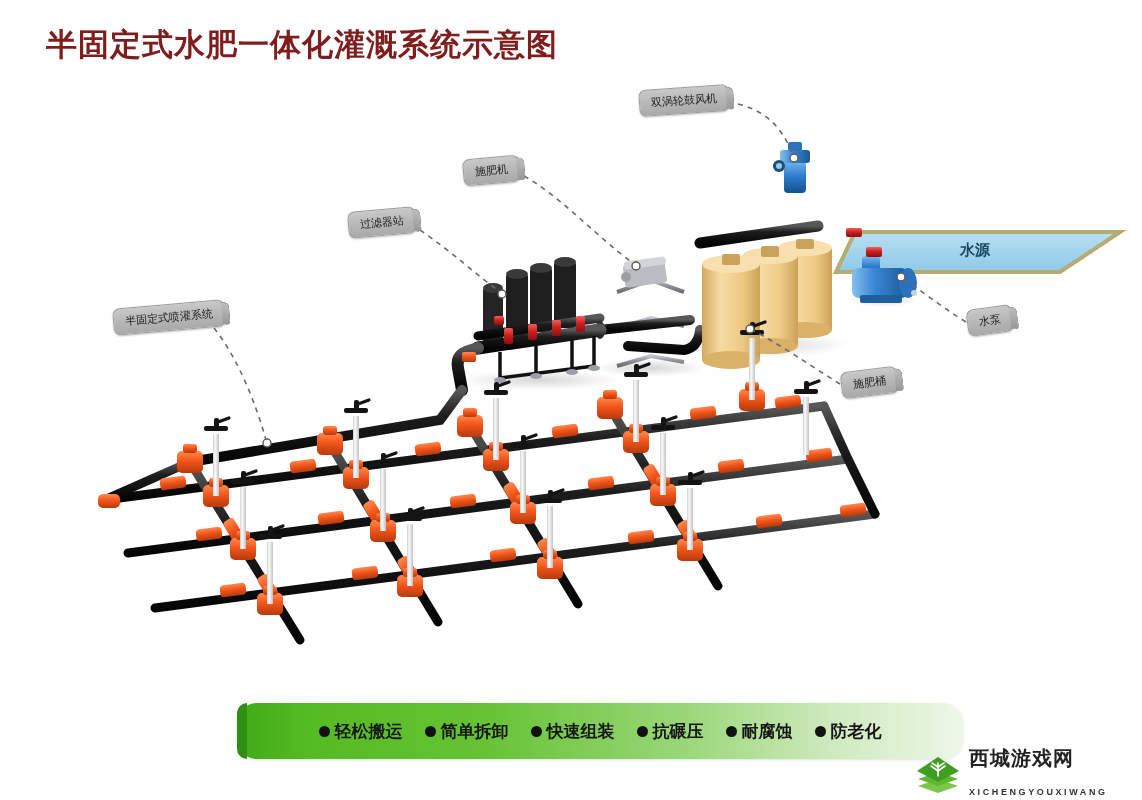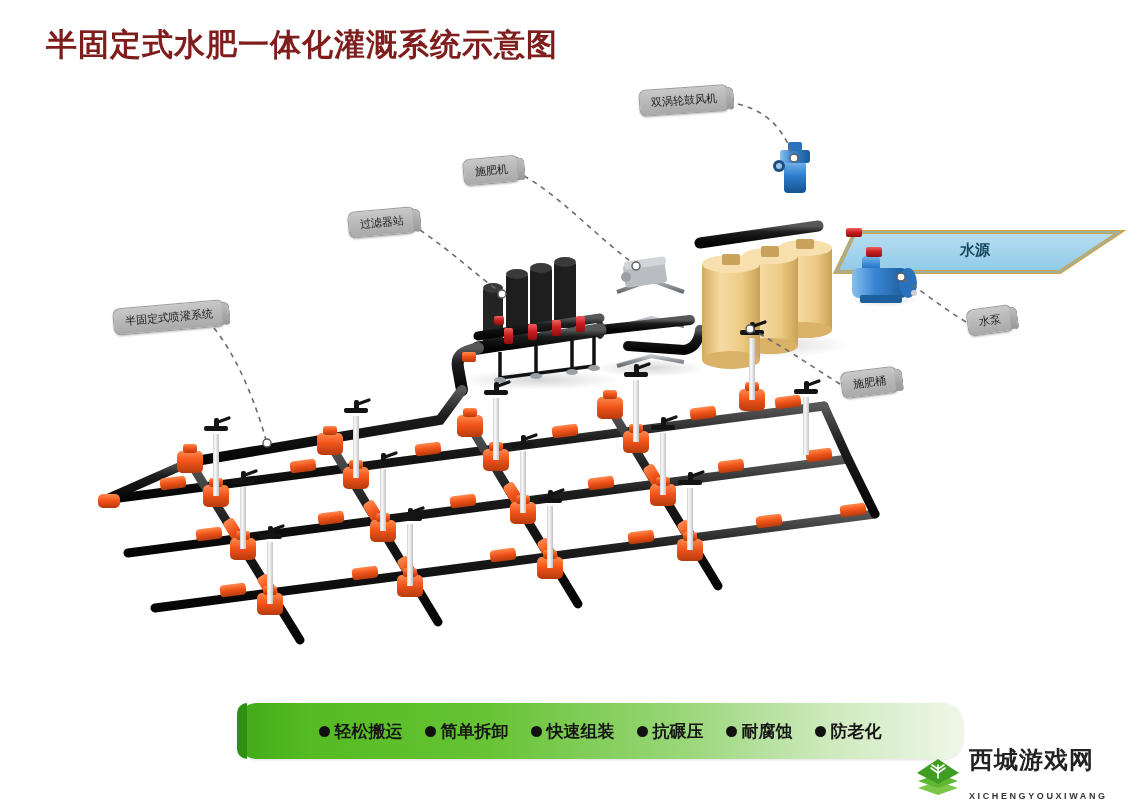--- a/index.html
+++ b/index.html
@@ -87,21 +87,21 @@
 
   
   .logo{
     position:absolute;
     left:915px;top:748px;
     display:flex;align-items:center;gap:8px;
   }
   .logo-mark{width:46px;height:42px;flex:0 0 auto;}
   .logo-text{display:flex;flex-direction:column;line-height:1;}
   .logo-cn{
-    font-size:24px;font-weight:bold;color:#222;letter-spacing:1px;
+    font-size:20px;font-weight:bold;color:#222;letter-spacing:1px;
     font-family:"DejaVu Sans","Liberation Sans",sans-serif;
   }
   .logo-en{
     font-size:9px;font-weight:bold;color:#333;letter-spacing:2.6px;
     margin-top:20px;
   }
 </style>
 </head>
 <body>
 

